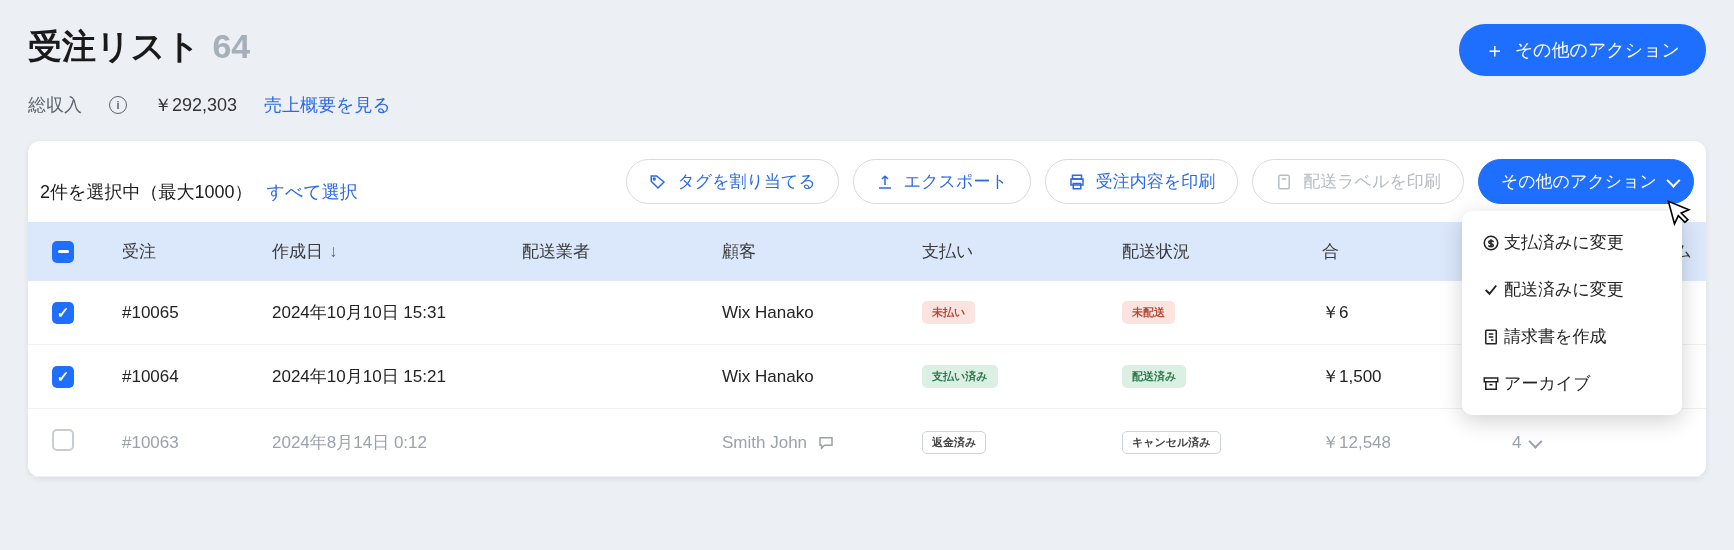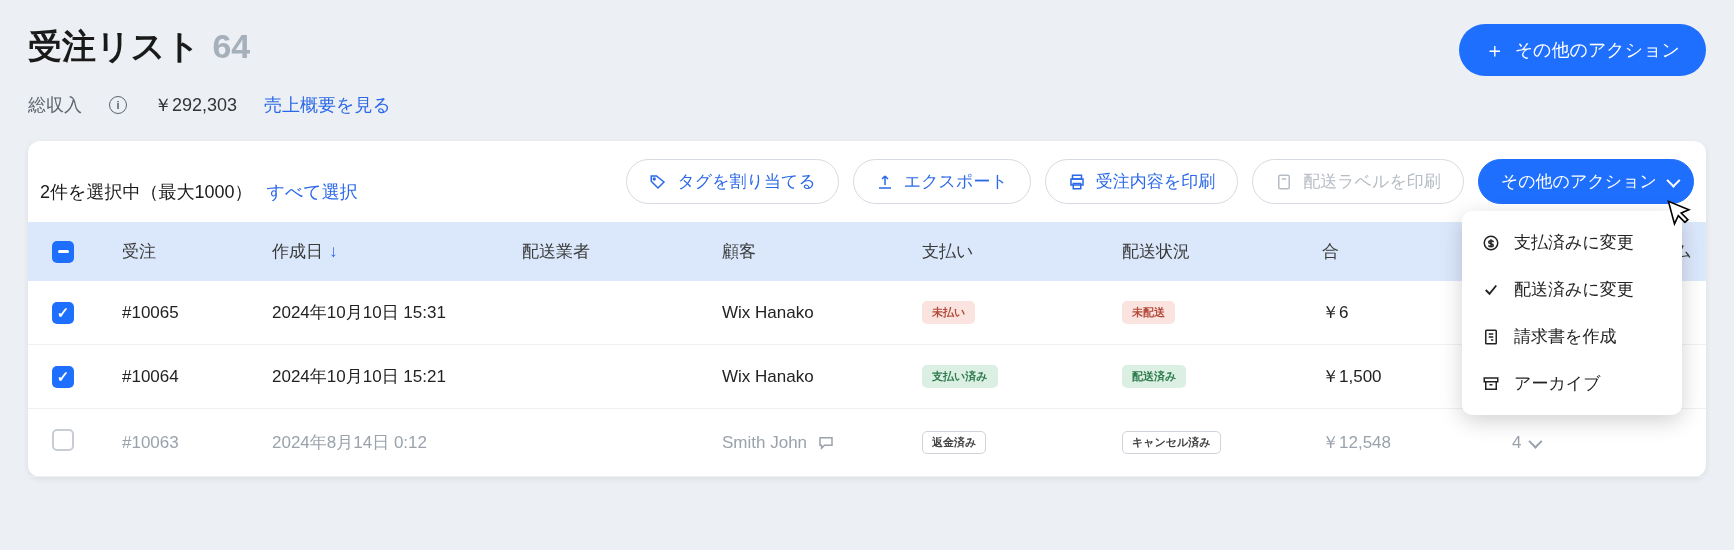--- a/index.html
+++ b/index.html
@@ -130,21 +130,21 @@
   padding: 8px 0;
   width: 220px;
   z-index: 100;
 }
 .dropdown-item {
   padding: 12px 20px;
   font-size: 17px;
   color: #222;
   display: flex;
   align-items: center;
-  gap: 14px;
+  gap: 4px;
   cursor: pointer;
 }
 .dd-icon { width: 18px; height: 18px; display:inline-flex; align-items:center; justify-content:center; }
 
 .cursor-pointer {
   position: absolute;
   right: 14px;
   top: 56px;
   z-index: 200;
   font-size: 28px;

